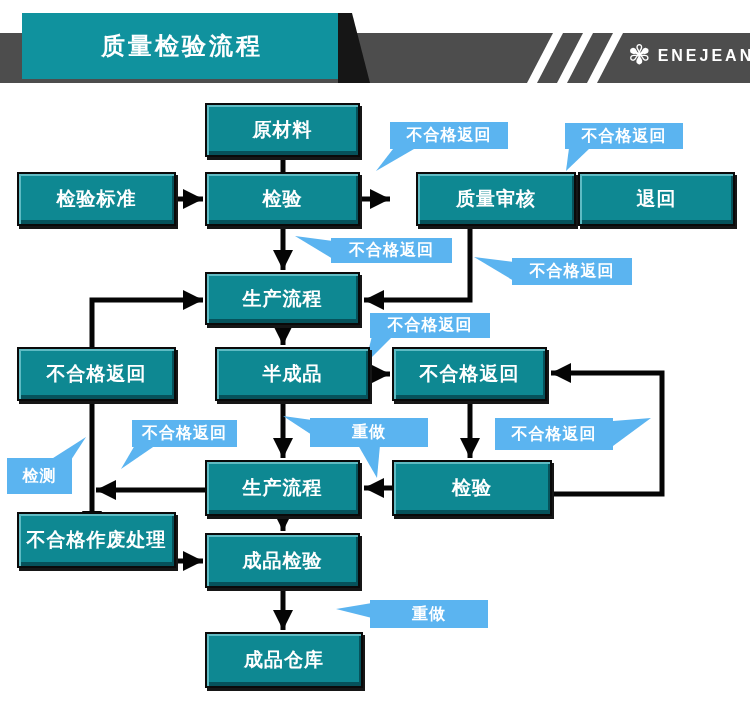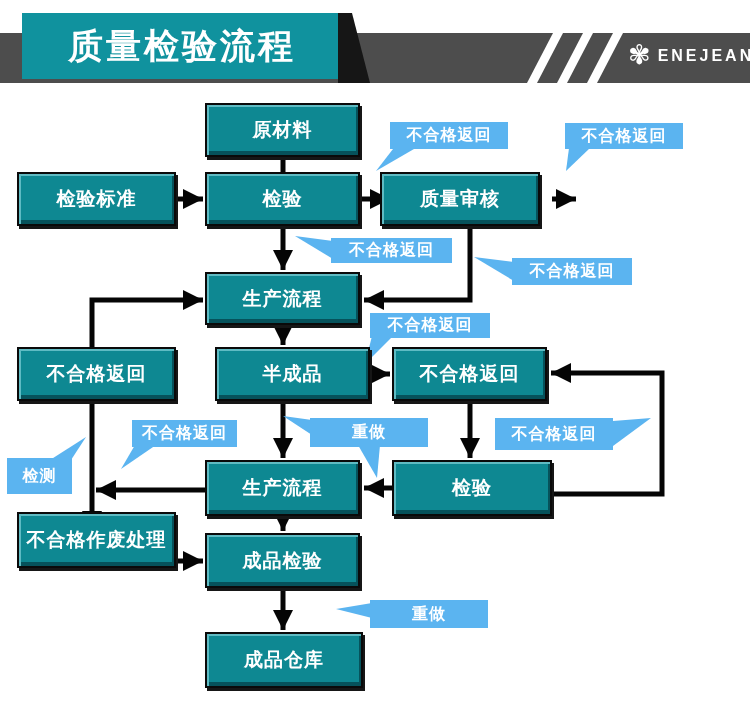--- a/index.html
+++ b/index.html
@@ -5,21 +5,21 @@
   html,body{margin:0;padding:0;background:#f2f2f2;}
   #canvas{
     position:relative;width:750px;height:710px;background:#ffffff;
     font-family:"Liberation Sans","DejaVu Sans",sans-serif;overflow:hidden;
   }
   
   .header-bar{position:absolute;left:0;top:33px;width:750px;height:50px;background:#4d4d4d;}
   .title-box{
     position:absolute;left:22px;top:13px;width:320px;height:66px;background:#10929e;
     display:flex;align-items:center;justify-content:center;
-    color:#fff;font-size:35px;font-weight:bold;letter-spacing:3px;
+    color:#fff;font-size:24px;font-weight:bold;letter-spacing:3px;
   }
   .logo{position:absolute;left:628px;top:42px;display:flex;align-items:center;gap:7px;color:#fff;}
   .logo .flower{font-size:27px;line-height:27px;}
   .logo .brand{font-size:16px;font-weight:bold;letter-spacing:3px;}
   
   #wires{position:absolute;left:0;top:0;z-index:1;}
   
   .node{
     position:absolute;z-index:2;background:#0e8892;border:2px solid #0a0a0a;
     box-shadow:inset 2px 2px 0 #5fbbc3,inset -2px -4px 0 #06525b,2px 3px 0 #161616;
@@ -92,21 +92,22 @@
 
   <div class="title-box">质量检验流程</div>
   <div class="logo">
     <span class="flower">✾</span>
     <span class="brand">ENEJEAN</span>
   </div>
 
   <div class="node" style="left:205px;top:103px;width:155px;height:54px">原材料</div>
   <div class="node" style="left:17px;top:172px;width:159px;height:54px">检验标准</div>
   <div class="node" style="left:205px;top:172px;width:155px;height:54px">检验</div>
-  <div class="node" style="left:380px;top:172px;width:160px;height:54px">质量审核</div>
+  <div class="node" style="left:416px;top:172px;width:160px;height:54px">质量审核</div>
+  <div class="node" style="left:578px;top:172px;width:157px;height:54px">退回</div>
   <div class="node" style="left:205px;top:272px;width:155px;height:53px">生产流程</div>
   <div class="node" style="left:17px;top:347px;width:159px;height:54px">不合格返回</div>
   <div class="node" style="left:215px;top:347px;width:155px;height:54px">半成品</div>
   <div class="node" style="left:392px;top:347px;width:155px;height:54px">不合格返回</div>
   <div class="node" style="left:205px;top:460px;width:155px;height:56px">生产流程</div>
   <div class="node" style="left:392px;top:460px;width:160px;height:56px">检验</div>
   <div class="node" style="left:17px;top:512px;width:159px;height:56px">不合格作废处理</div>
   <div class="node" style="left:205px;top:632px;width:158px;height:56px">成品仓库</div>
   <div class="node" style="left:205px;top:533px;width:155px;height:55px">成品检验</div>
 

